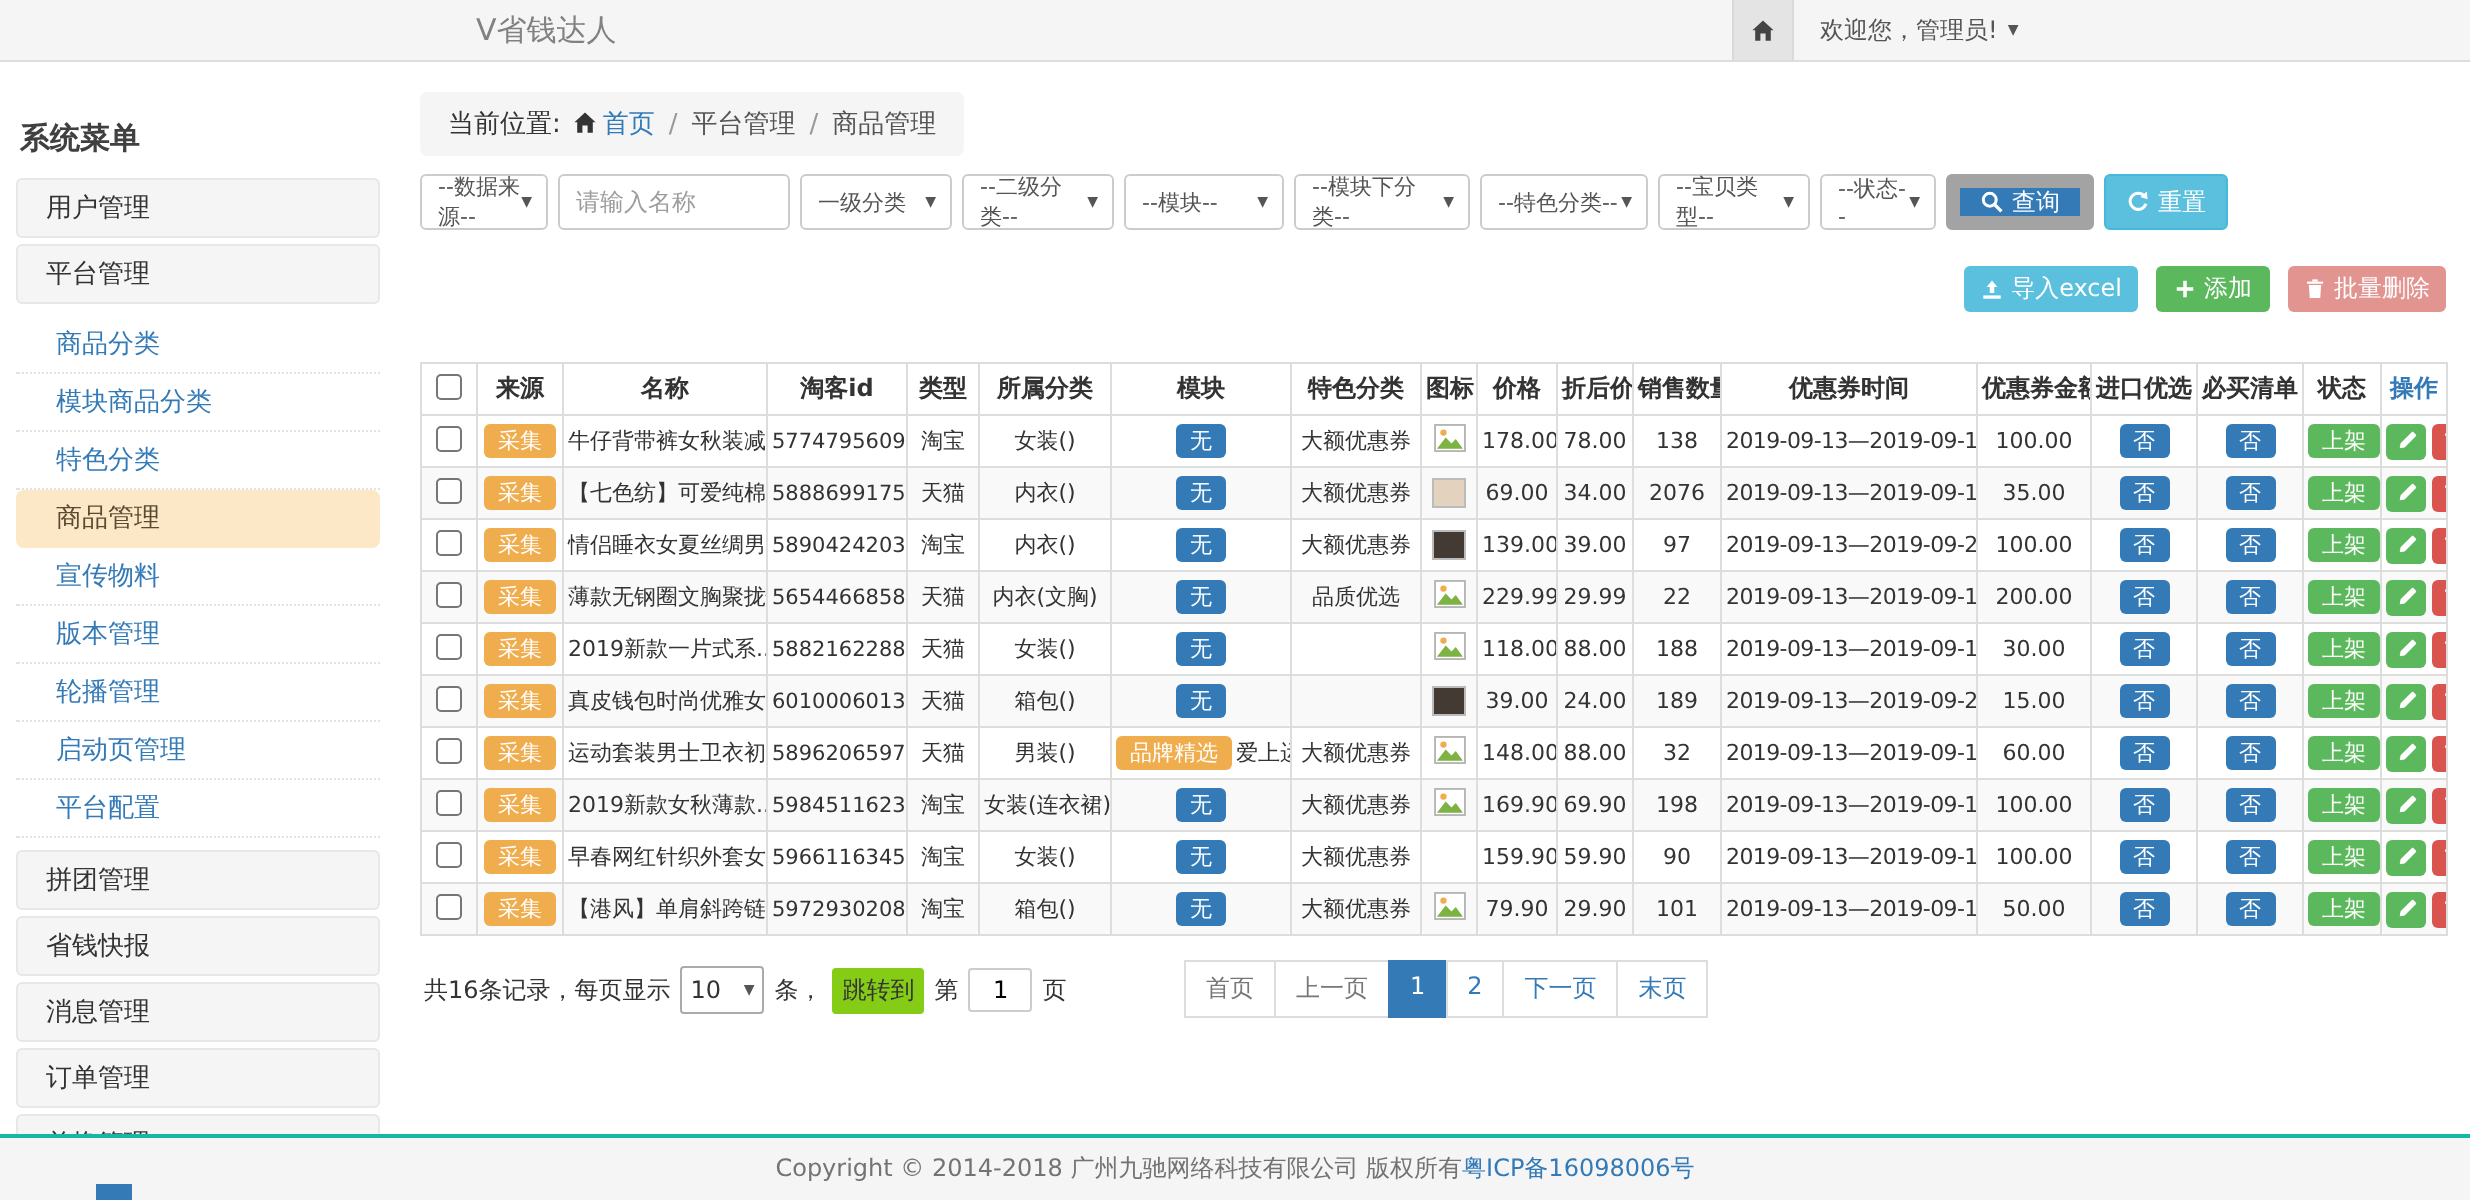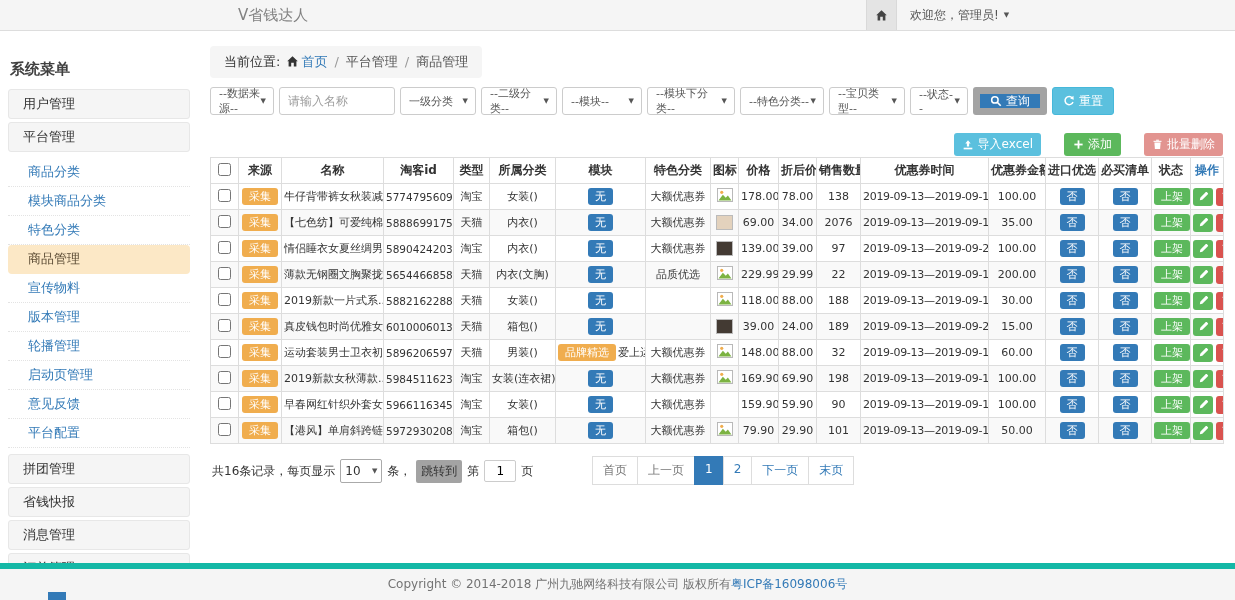--- a/index.html
+++ b/index.html
@@ -32,26 +32,26 @@
   .bc-crumb{color:#555;}
   
   .filterbar{margin-top:9px;display:flex;align-items:center;gap:5px;}
   .fc-select{height:28px;background:#fff;border:1px solid #ccc;border-radius:3px;box-sizing:border-box;display:flex;align-items:center;justify-content:space-between;padding:0 7px 0 8px;font-size:11px;color:#555;cursor:pointer;flex:none;}
   .fc-input{height:28px;box-sizing:border-box;border:1px solid #ccc;border-radius:3px;padding:0 8px;font-size:12px;color:#333;flex:none;font-family:inherit;}
   .fc-input::placeholder{color:#9d9d9d;}
   .btn{border:none;border-radius:3px;color:#fff;font-size:12px;display:inline-flex;align-items:center;gap:4px;cursor:pointer;font-family:inherit;}
   .btn-query{height:28px;padding:0 10px;background:#337ab7;border:7px solid #a3a3a3;}
   .btn-reset{height:28px;padding:0 10px;background:#5bc0de;border:1px solid #46b8da;}
   
-  .toolbar{margin-top:18px;display:flex;justify-content:flex-end;gap:23px;}
+  .toolbar{margin-top:18px;display:flex;justify-content:flex-end;gap:9px;}
   .btn-import{height:23px;padding:0 8px;background:#5bc0de;}
   .btn-add{height:23px;padding:0 9px;background:#5cb85c;}
   .btn-batch{height:23px;padding:0 8px;background:#e29490;}
   
-  table.grid{margin-top:1px;width:1013px;border-collapse:collapse;table-layout:fixed;}
+  table.grid{margin-top:25px;width:1013px;border-collapse:collapse;table-layout:fixed;}
   .grid th,.grid td{border:1px solid #ddd;text-align:center;vertical-align:middle;white-space:nowrap;overflow:hidden;padding:0 2px;}
   .grid th{height:25px;font-size:12px;color:#333;font-weight:bold;background:#fff;}
   .grid th.op-head{color:#337ab7;}
   .grid td{height:25px;font-size:11px;color:#333;}
   .grid tbody tr:nth-child(even){background:#f9f9f9;}
   .grid td.c-time{letter-spacing:-0.3px;}
   .grid td.c-id{font-size:10.5px;}
   .badge{display:inline-block;border-radius:3px;color:#fff;font-size:11px;padding:2px 7px;line-height:1.2;}
   .b-orange{background:#f0ad4e;}
   .b-blue{background:#337ab7;}
@@ -61,29 +61,29 @@
   .thumb{display:inline-block;vertical-align:middle;}
   .thumb-box{display:inline-block;width:15px;height:13px;border:1px solid #bbb;vertical-align:middle;}
   .op-btn{display:inline-flex;width:20px;height:18px;border-radius:3px;align-items:center;justify-content:center;color:#fff;cursor:pointer;vertical-align:middle;}
   .op-edit{background:#5cb85c;margin-right:3px;}
   .op-del{background:#d9534f;}
   .grid input[type=checkbox]{width:13px;height:13px;margin:0;cursor:pointer;}
   
   .pagerow{position:relative;margin-top:12px;height:28px;font-size:12px;color:#333;}
   .pg-summary{position:absolute;left:2px;top:3px;display:flex;align-items:center;gap:5px;}
   .pp-select{width:42px;height:24px;border:1px solid #aaa;border-radius:2px;background:#fff;display:flex;align-items:center;justify-content:space-between;padding:0 4px;font-size:12px;cursor:pointer;box-sizing:border-box;}
-  .jump-chip{background:#a3a3a3;border-radius:2px;padding:3px 5px;font-size:12px;cursor:pointer;}
+  .jump-chip{background:#84cc16;border-radius:2px;padding:3px 5px;font-size:12px;cursor:pointer;}
   .jump-input{width:32px;height:22px;border:1px solid #ccc;border-radius:2px;text-align:center;font-size:12px;font-family:inherit;box-sizing:border-box;}
   .pg-group{position:absolute;left:382px;top:0;display:flex;}
   .pg{border:1px solid #ddd;background:#fff;padding:5px 10px;font-size:12px;color:#337ab7;margin-left:-1px;cursor:pointer;}
   .pg:first-child{margin-left:0;}
   .pg.muted{color:#777;}
   .pg.active{background:#337ab7;border-color:#337ab7;color:#fff;}
   
-  .footer{position:absolute;left:0;right:0;bottom:0;height:31px;background:#f5f5f5;border-top:6px solid #14b8a6;z-index:5;display:flex;align-items:center;justify-content:center;font-size:12px;color:#737373;}
+  .footer{position:absolute;left:0;right:0;bottom:0;height:31px;background:#f5f5f5;border-top:2px solid #14b8a6;z-index:5;display:flex;align-items:center;justify-content:center;font-size:12px;color:#737373;}
   .footer a{color:#337ab7;text-decoration:none;cursor:pointer;}
   .bl-accent{position:absolute;left:48px;bottom:0;width:18px;height:8px;background:#337ab7;z-index:6;}
   .icn{display:inline-flex;align-items:center;line-height:0;}
 </style>
 </head>
 <body>
 
 <div class="topbar">
   <div class="topbar-title">V省钱达人</div>
   <div class="topbar-right">
@@ -108,21 +108,20 @@
       <div class="sb-panel">平台管理</div>
       <div class="sb-sub">
         <div class="sb-subitem">商品分类</div>
         <div class="sb-subitem">模块商品分类</div>
         <div class="sb-subitem">特色分类</div>
         <div class="sb-subitem active">商品管理</div>
         <div class="sb-subitem">宣传物料</div>
         <div class="sb-subitem">版本管理</div>
         <div class="sb-subitem">轮播管理</div>
         <div class="sb-subitem">启动页管理</div>
-        <div class="sb-subitem">意见反馈</div>
         <div class="sb-subitem">平台配置</div>
       </div>
       <div class="sb-panel">拼团管理</div>
       <div class="sb-panel">省钱快报</div>
       <div class="sb-panel">消息管理</div>
       <div class="sb-panel">订单管理</div>
       <div class="sb-panel">兑换管理</div>
     </div>
 </div>
 

